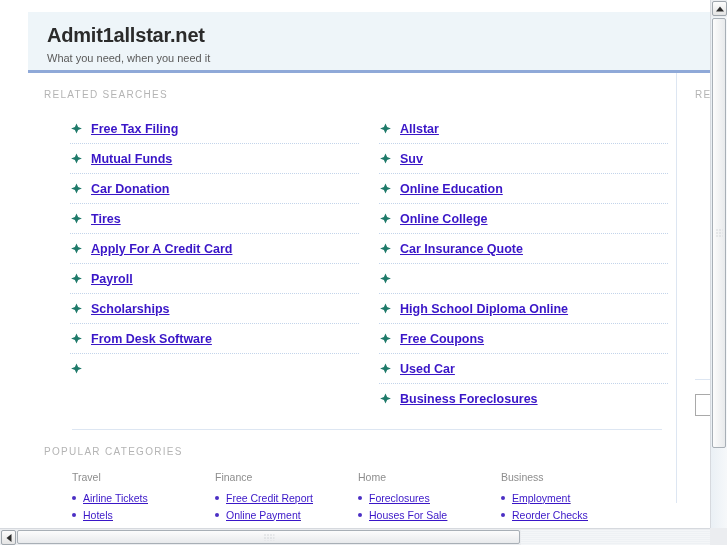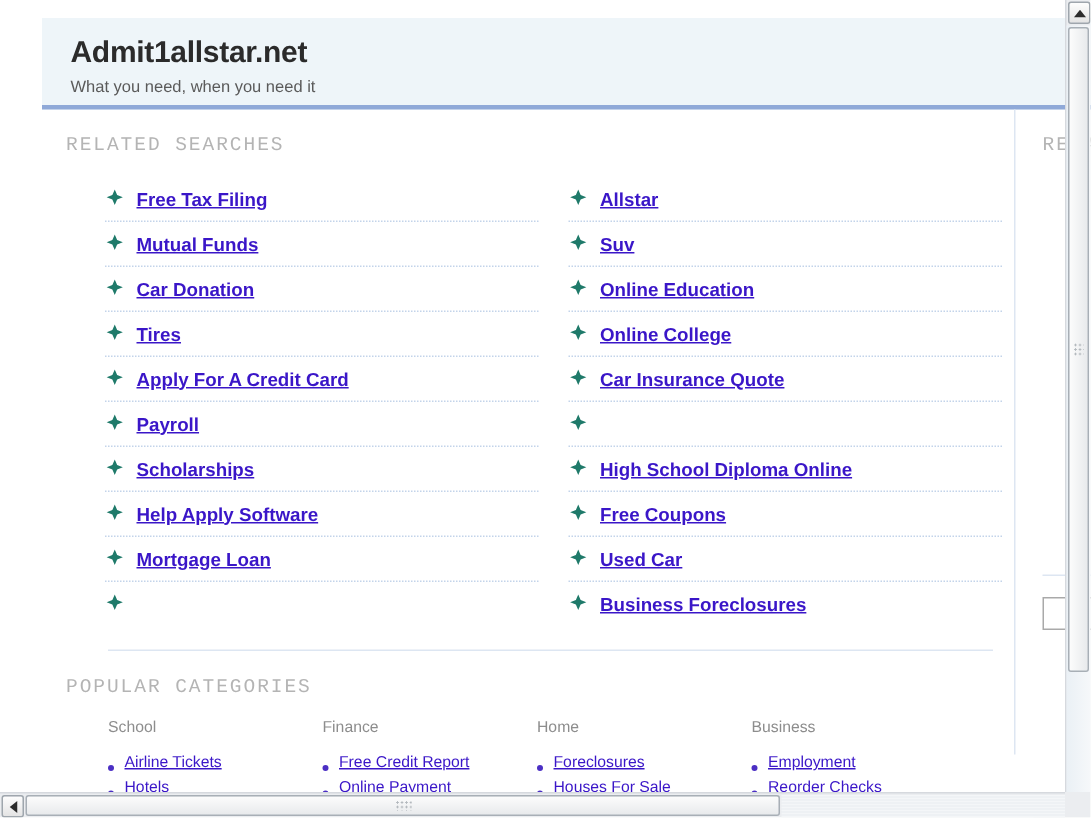--- a/index.html
+++ b/index.html
@@ -74,26 +74,26 @@
     position: absolute;
     left: 648px; top: 0;
     width: 282px;
     border-left: 1px solid #dde6f2;
     box-sizing: border-box;
     padding-left: 18px;
     min-height: 430px;
   }
 
   .section-label {
-    font-size: 13px;
+    font-size: 10px;
     color: #b4b4b4;
     letter-spacing: 1.3px;
     text-transform: uppercase;
     padding: 16px 0 0 16px;
-    font-family: Liberation Mono, monospace;
+    font-family: Liberation Sans, sans-serif;
   }
   .side-col .section-label { padding-left: 0; }
 
   
   .rs-grid {
     display: flex;
     padding: 14px 0 0 42px;
   }
   .rs-col { width: 290px; }
   .rs-col.second { margin-left: 20px; }
@@ -137,22 +137,23 @@
   .pc-col { width: 143px; }
   .pc-head {
     font-size: 10.5px;
     color: #8d8d8d;
     font-weight: normal;
     margin-bottom: 6px;
   }
   .pc-list { list-style: none; margin: 0; padding: 0; }
   .pc-list li {
     display: flex;
-    align-items: flex-end;
+    align-items: center;
     height: 17px;
+    text-decoration: underline;
   }
   .pc-dot {
     width: 4px; height: 4px;
     border-radius: 50%;
     background: #4b2fc4;
     margin-right: 7px;
     flex: 0 0 4px;
   }
   .pc-link {
     font-size: 10.5px;
@@ -385,27 +386,21 @@
               <div class="rs-item">
                 <span class="rs-bullet"><svg viewBox="0 0 13 13" width="13" height="13">
                     <path d="M6.5 1.4 L8.1 5.0 L11.9 6.5 L8.1 8.0 L6.5 11.6 L4.9 8.0 L1.1 6.5 L4.9 5.0 Z" fill="#1f7a6a"></path>
                   </svg></span>
                 <span class="rs-link">Scholarships</span>
               </div>
               <div class="rs-item">
                 <span class="rs-bullet"><svg viewBox="0 0 13 13" width="13" height="13">
                     <path d="M6.5 1.4 L8.1 5.0 L11.9 6.5 L8.1 8.0 L6.5 11.6 L4.9 8.0 L1.1 6.5 L4.9 5.0 Z" fill="#1f7a6a"></path>
                   </svg></span>
-                <span class="rs-link">Help Apply Software</span>
-              </div>
-              <div class="rs-item">
-                <span class="rs-bullet"><svg viewBox="0 0 13 13" width="13" height="13">
-                    <path d="M6.5 1.4 L8.1 5.0 L11.9 6.5 L8.1 8.0 L6.5 11.6 L4.9 8.0 L1.1 6.5 L4.9 5.0 Z" fill="#1f7a6a"></path>
-                  </svg></span>
-                <span class="rs-link">Mortgage Loan</span>
+                <span class="rs-link">From Desk Software</span>
               </div>
               <div class="rs-item">
                 <span class="rs-bullet"><svg viewBox="0 0 13 13" width="13" height="13">
                     <path d="M6.5 1.4 L8.1 5.0 L11.9 6.5 L8.1 8.0 L6.5 11.6 L4.9 8.0 L1.1 6.5 L4.9 5.0 Z" fill="#1f7a6a"></path>
                   </svg></span>
               </div>
             </div>
           <div class="rs-col second" id="rs-col-2">
               <div class="rs-item">
                 <span class="rs-bullet"><svg viewBox="0 0 13 13" width="13" height="13">
@@ -468,21 +463,21 @@
               </div>
             </div>
         </div>
 
         <div class="pc-divider"></div>
 
         <div class="section-label">POPULAR CATEGORIES</div>
 
         <div class="pc-grid" id="pc-grid">
             <div class="pc-col">
-              <div class="pc-head">School</div>
+              <div class="pc-head">Travel</div>
               <ul class="pc-list">
                 <li>
                   <span class="pc-dot"></span>
                   <span class="pc-link">Airline Tickets</span>
                 </li>
                 <li>
                   <span class="pc-dot"></span>
                   <span class="pc-link">Hotels</span>
                 </li>
                 <li>

